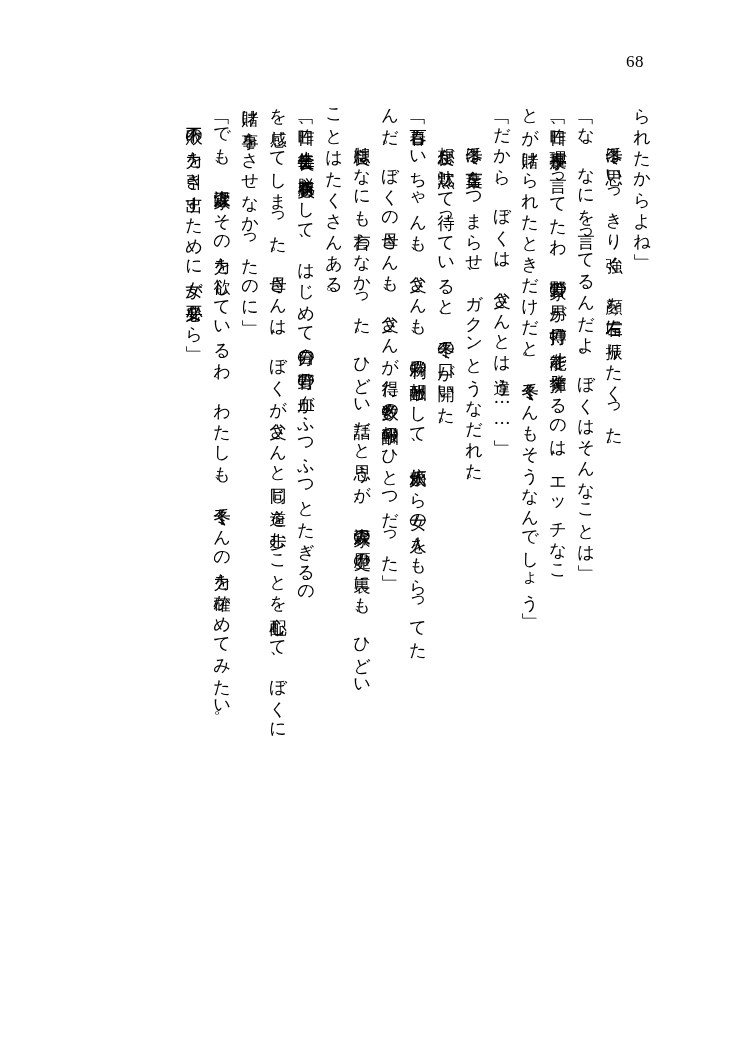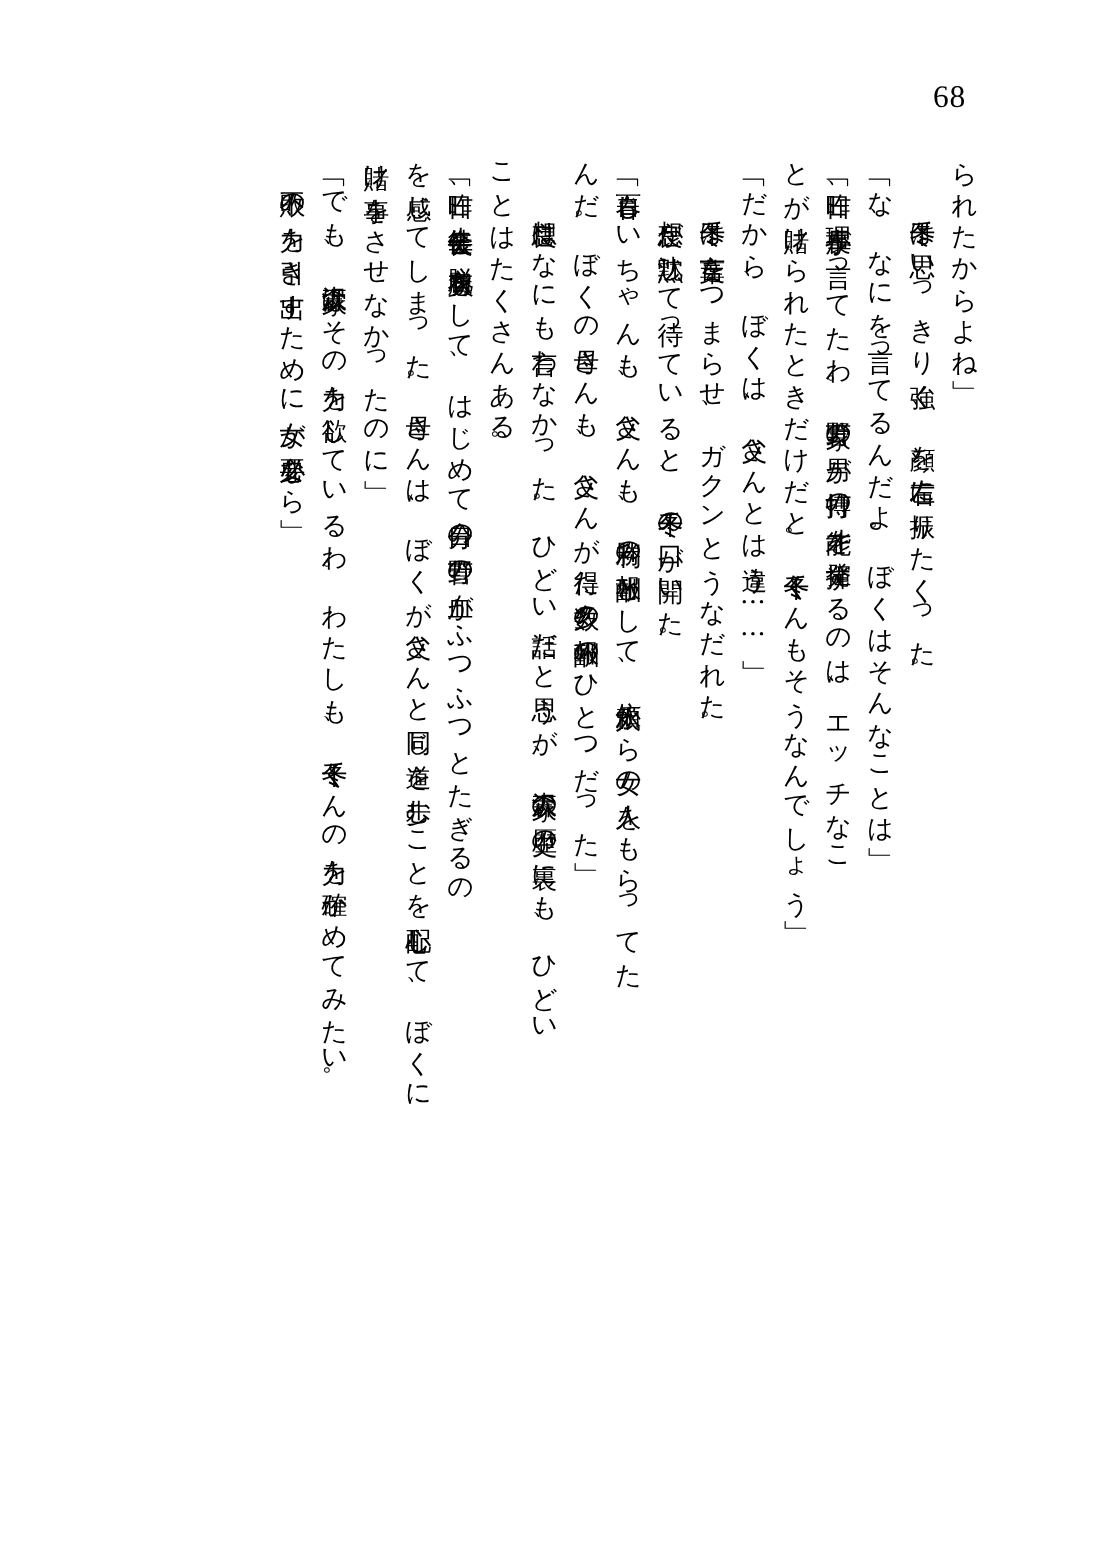--- a/index.html
+++ b/index.html
@@ -19,21 +19,21 @@
     width: 736px;
     height: 1037px;
     background: #ffffff;
     box-sizing: border-box;
   }
   
   .page-number {
     position: absolute;
     top: 52px;
     right: 92px;
-    font-size: 21px;
+    font-size: 17px;
     font-family: "Liberation Serif", "DejaVu Serif", serif;
     letter-spacing: 0.5px;
   }
   
   .text-block {
     position: absolute;
     top: 96px;
     right: 86px;
     left: 70px;
     height: 870px;

